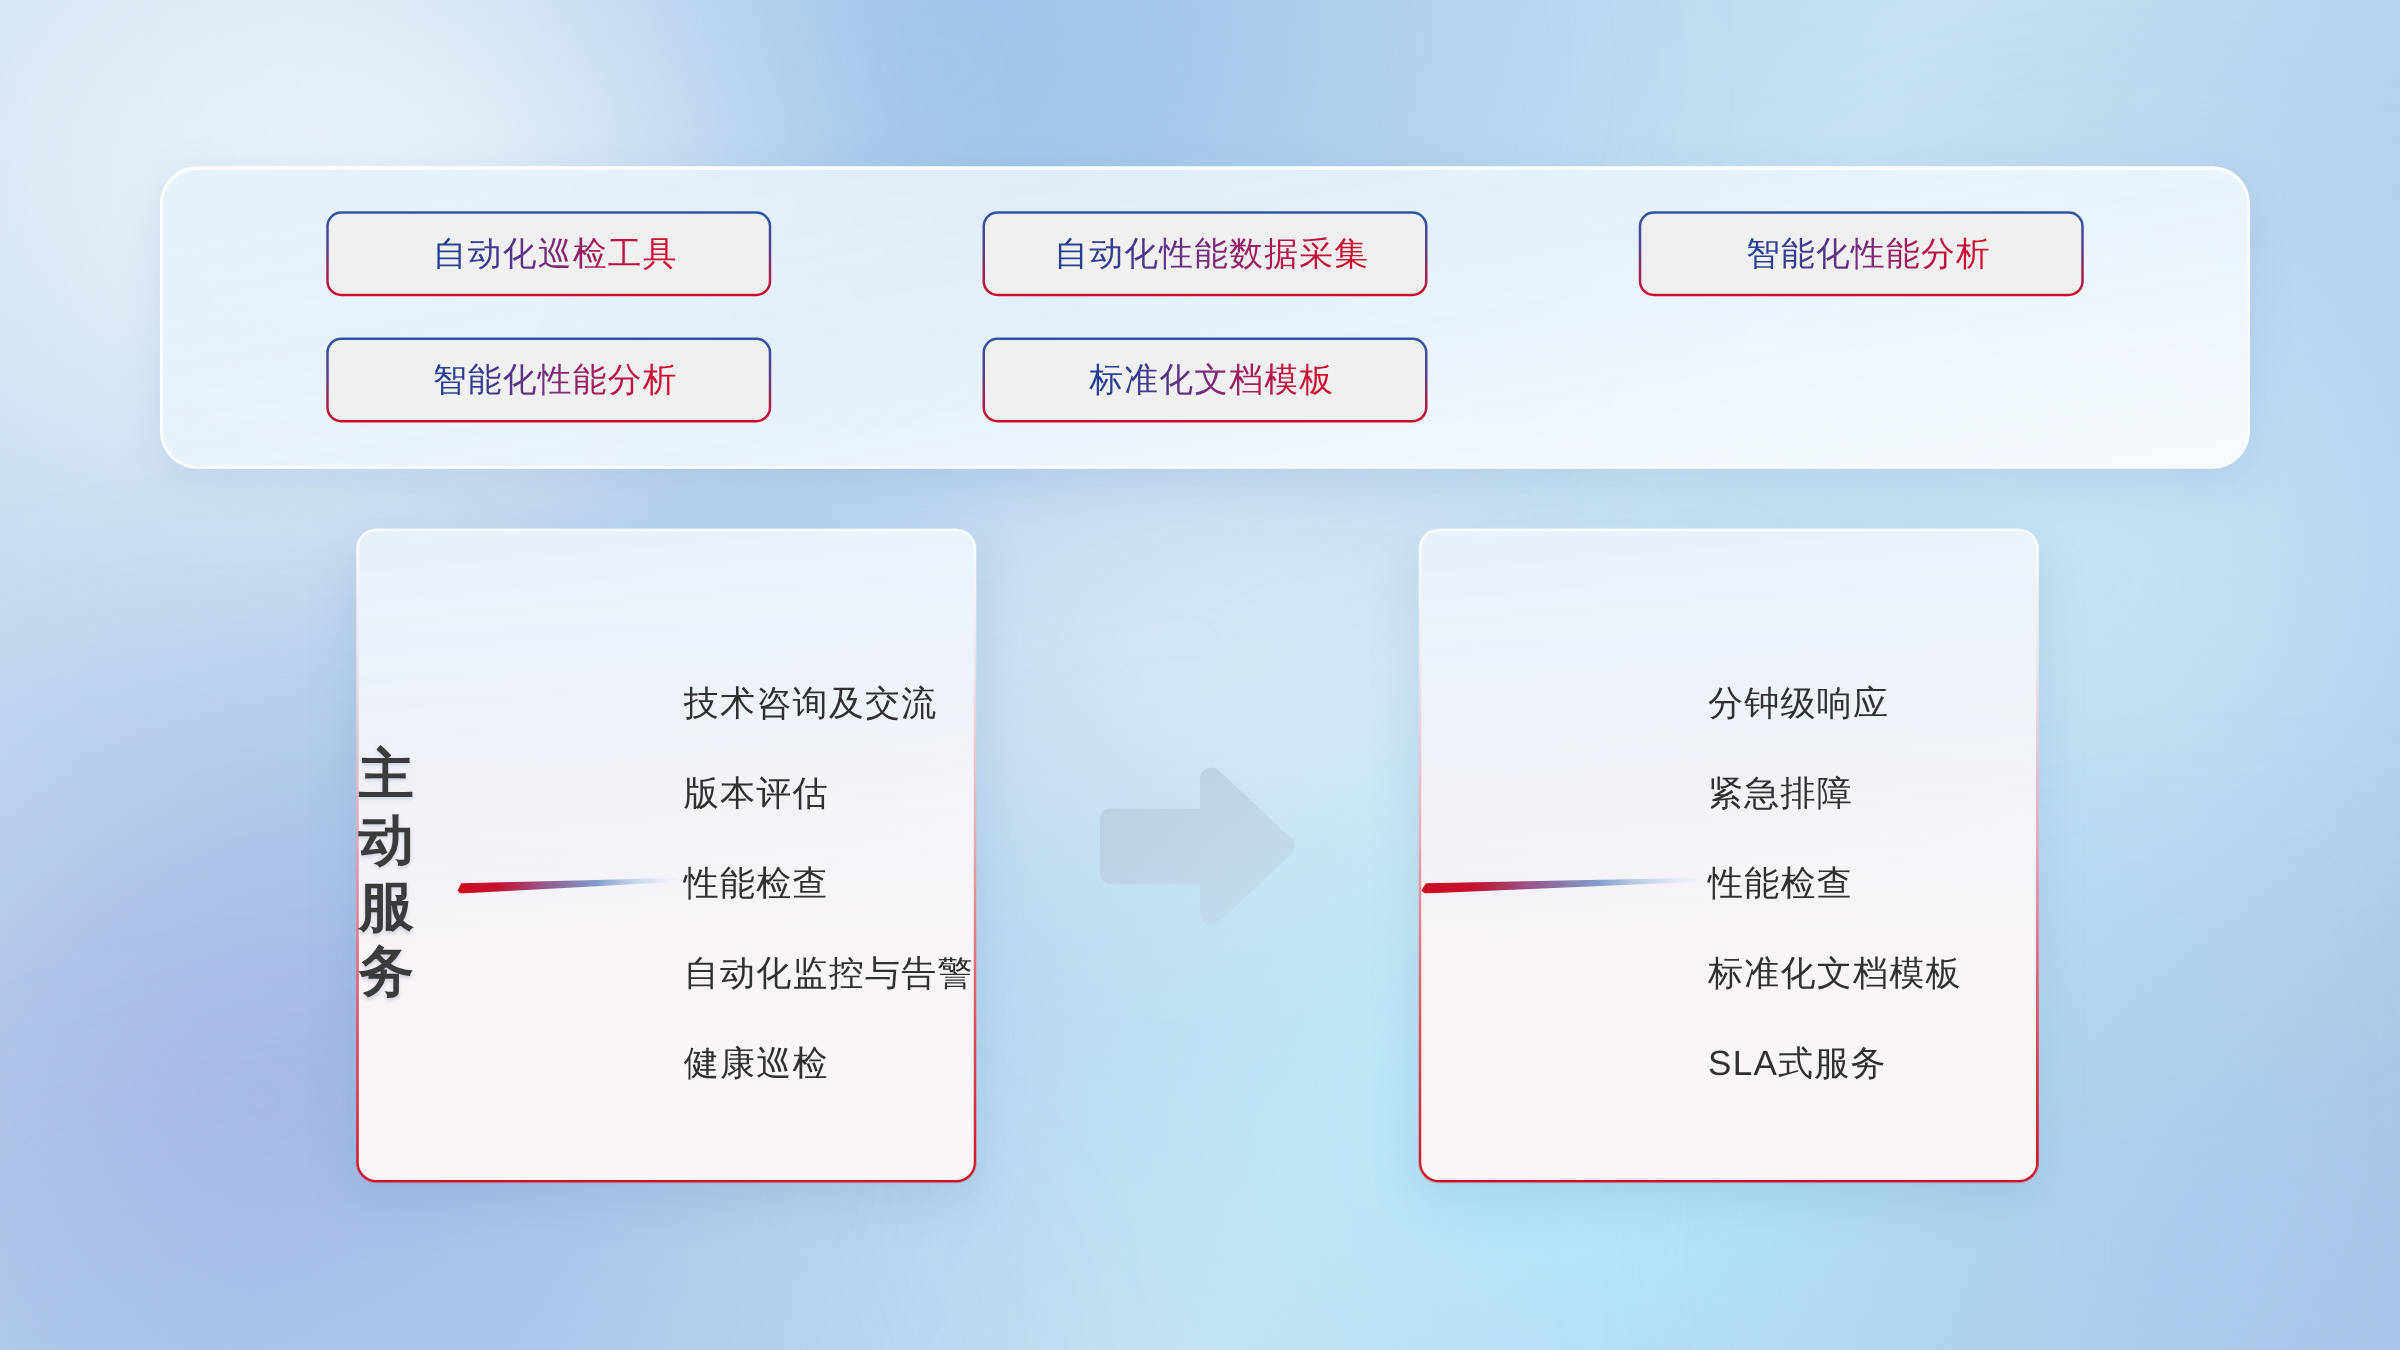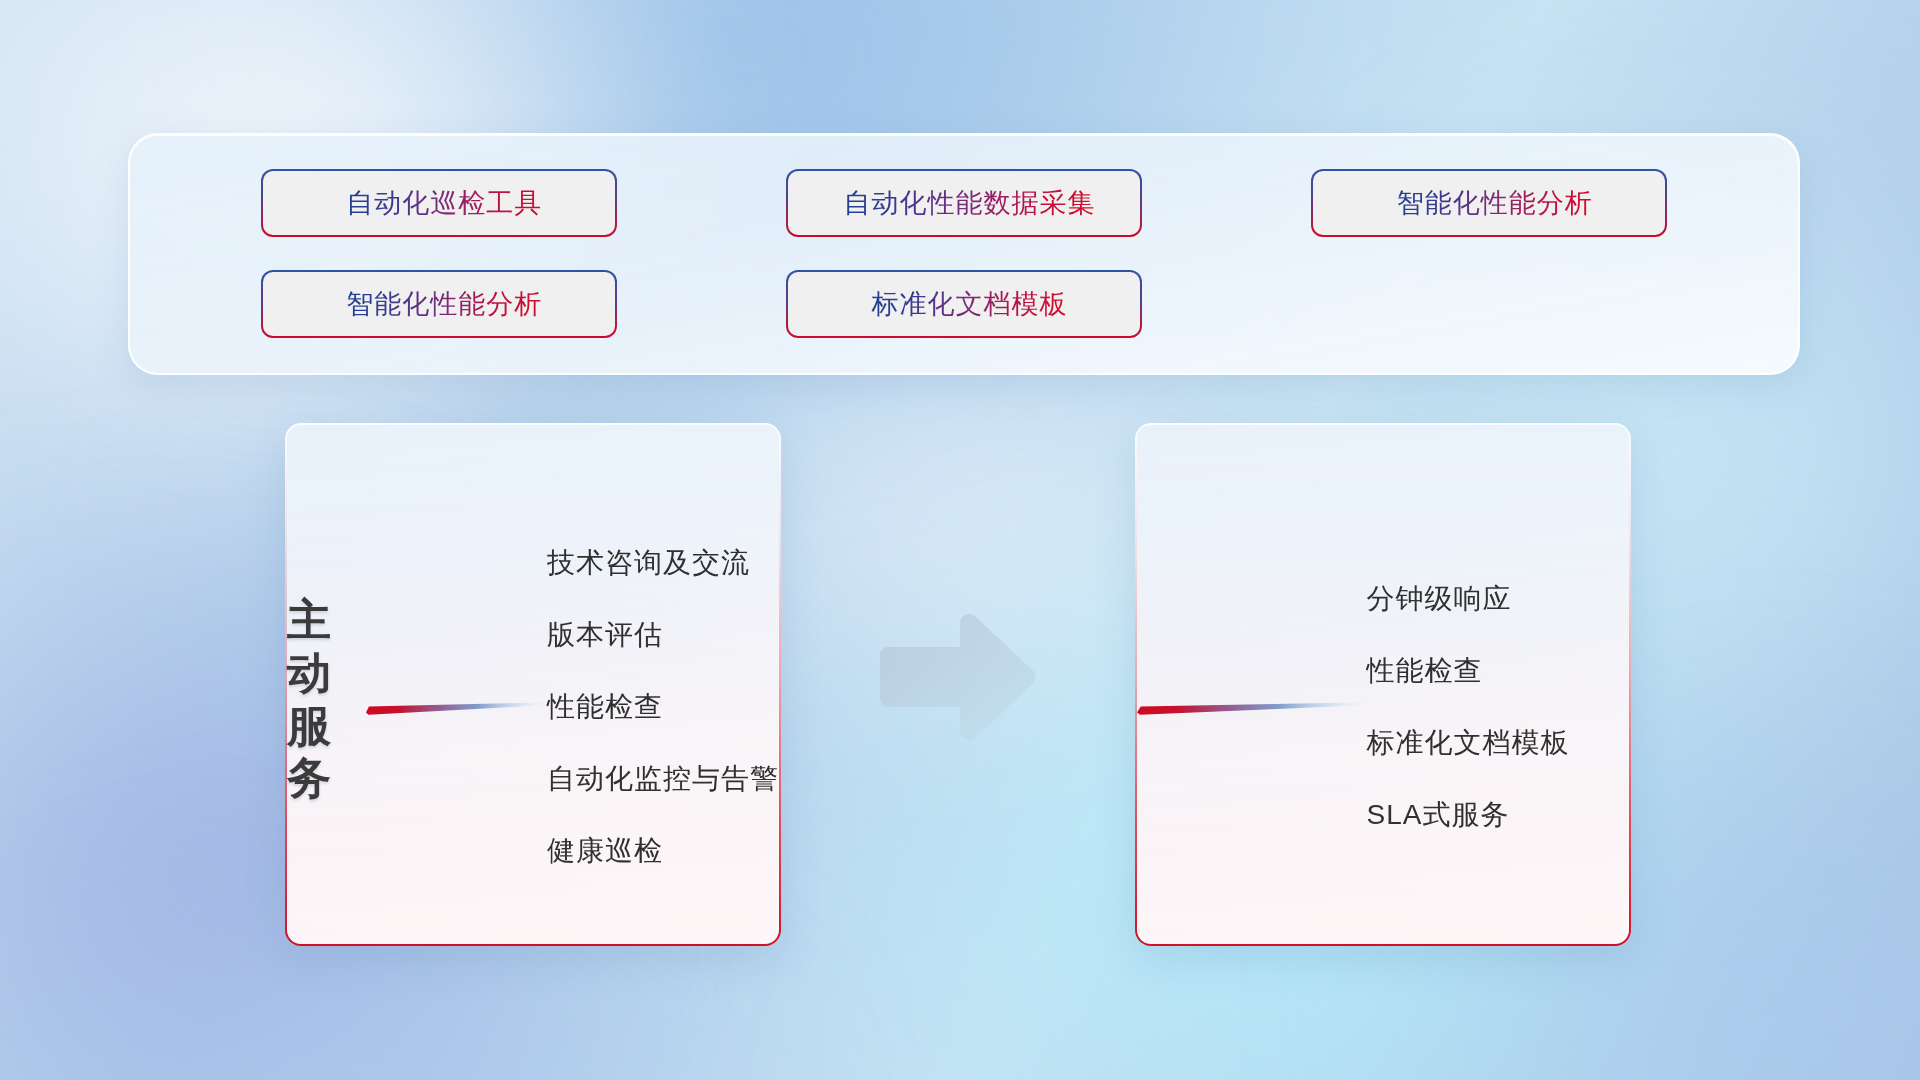--- a/index.html
+++ b/index.html
@@ -321,19 +321,20 @@
             <stop offset="82%" stop-color="#a8c6e4" stop-opacity="0.5"></stop>
             <stop offset="100%" stop-color="#cfe0f0" stop-opacity="0"></stop>
           </linearGradient>
         </defs>
         <path d="M0,11.5 L7,5.5 L430,1.2 L430,4.2 L6,13.8 Z" fill="url(#divGradB)"></path>
       </svg>
     </div>
 
     <div class="card-list">
       <div class="card-list-item">分钟级响应</div>
+      <div class="card-list-item">紧急排障</div>
       <div class="card-list-item">性能检查</div>
       <div class="card-list-item">标准化文档模板</div>
       <div class="card-list-item">SLA式服务</div>
     </div>
 
   </div>
 </div>
 
 </body></html>

